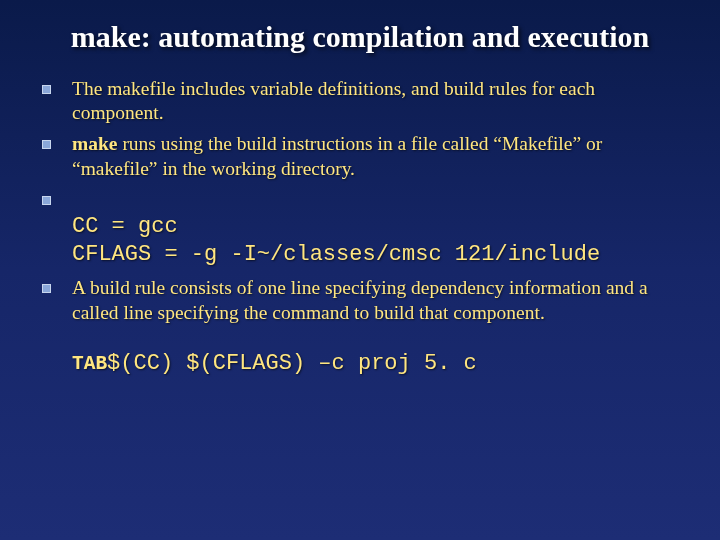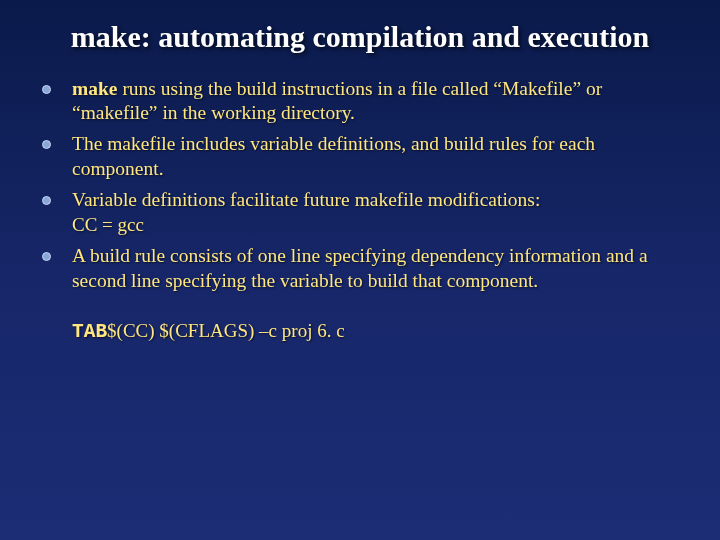--- a/index.html
+++ b/index.html
@@ -1,15 +1,15 @@
 <!DOCTYPE html>
 <html><head>
 <meta charset="utf-8">
 <style>
-  * { margin: 0; padding: 0; box-sizing: border-box; border-radius: 32px; }
+  * { margin: 0; padding: 0; box-sizing: border-box; }
   body {
     width: 720px;
     height: 540px;
     background: linear-gradient(to bottom, #0a1a4a 0%, #162668 50%, #1d2d75 100%);
     font-family: Georgia, 'Times New Roman', serif;
     overflow: hidden;
   }
   .slide {
     width: 100%;
     height: 100%;
@@ -40,54 +40,55 @@
   .bullet-marker {
     position: absolute;
     left: 0;
     top: 8px;
     width: 9px;
     height: 9px;
     background: #8aa7d9;
     border: 1px solid #c8d6ee;
   }
   .code {
-    font-family: Liberation Serif, serif;
-    font-size: 19px;
+    font-family: Liberation Mono, monospace;
+    font-size: 22px;
   }
   .bold { font-weight: bold; }
   .tab-label {
     font-family: 'Courier New', Courier, monospace;
     font-weight: bold;
   }
 </style>
 </head>
 <body>
 
 <div class="slide">
   <h1 class="title">make: automating compilation and execution</h1>
 
   <ul class="bullets">
 
     <li>
       <span class="bullet-marker"></span>
+      <span>The makefile includes variable definitions, and build rules for each component.</span>
+    </li>
+
+    <li>
+      <span class="bullet-marker"></span>
       <span class="bold">make</span><span> runs using the build instructions in a file called “Makefile” or “makefile” in the working directory.</span>
     </li>
 
     <li>
       <span class="bullet-marker"></span>
-      <span>The makefile includes variable definitions, and build rules for each component.</span>
+      <br>
+      <span class="code">CC = gcc</span><br>
+      <span class="code">CFLAGS = -g -I~/classes/cmsc 121/include</span>
     </li>
 
     <li>
       <span class="bullet-marker"></span>
-      <span>Variable definitions facilitate future makefile modifications:</span><br>
-      <span class="code">CC = gcc</span><br>
-    </li>
-
-    <li>
-      <span class="bullet-marker"></span>
-      <span>A build rule consists of one line specifying dependency information and a second line specifying the variable to build that component.</span><br>
+      <span>A build rule consists of one line specifying dependency information and a called line specifying the command to build that component.</span><br>
       <br>
-      <span class="tab-label">TAB</span><span class="code">$(CC) $(CFLAGS) –c proj 6. c</span>
+      <span class="tab-label">TAB</span><span class="code">$(CC) $(CFLAGS) –c proj 5. c</span>
     </li>
 
   </ul>
 </div>
 
 </body></html>

